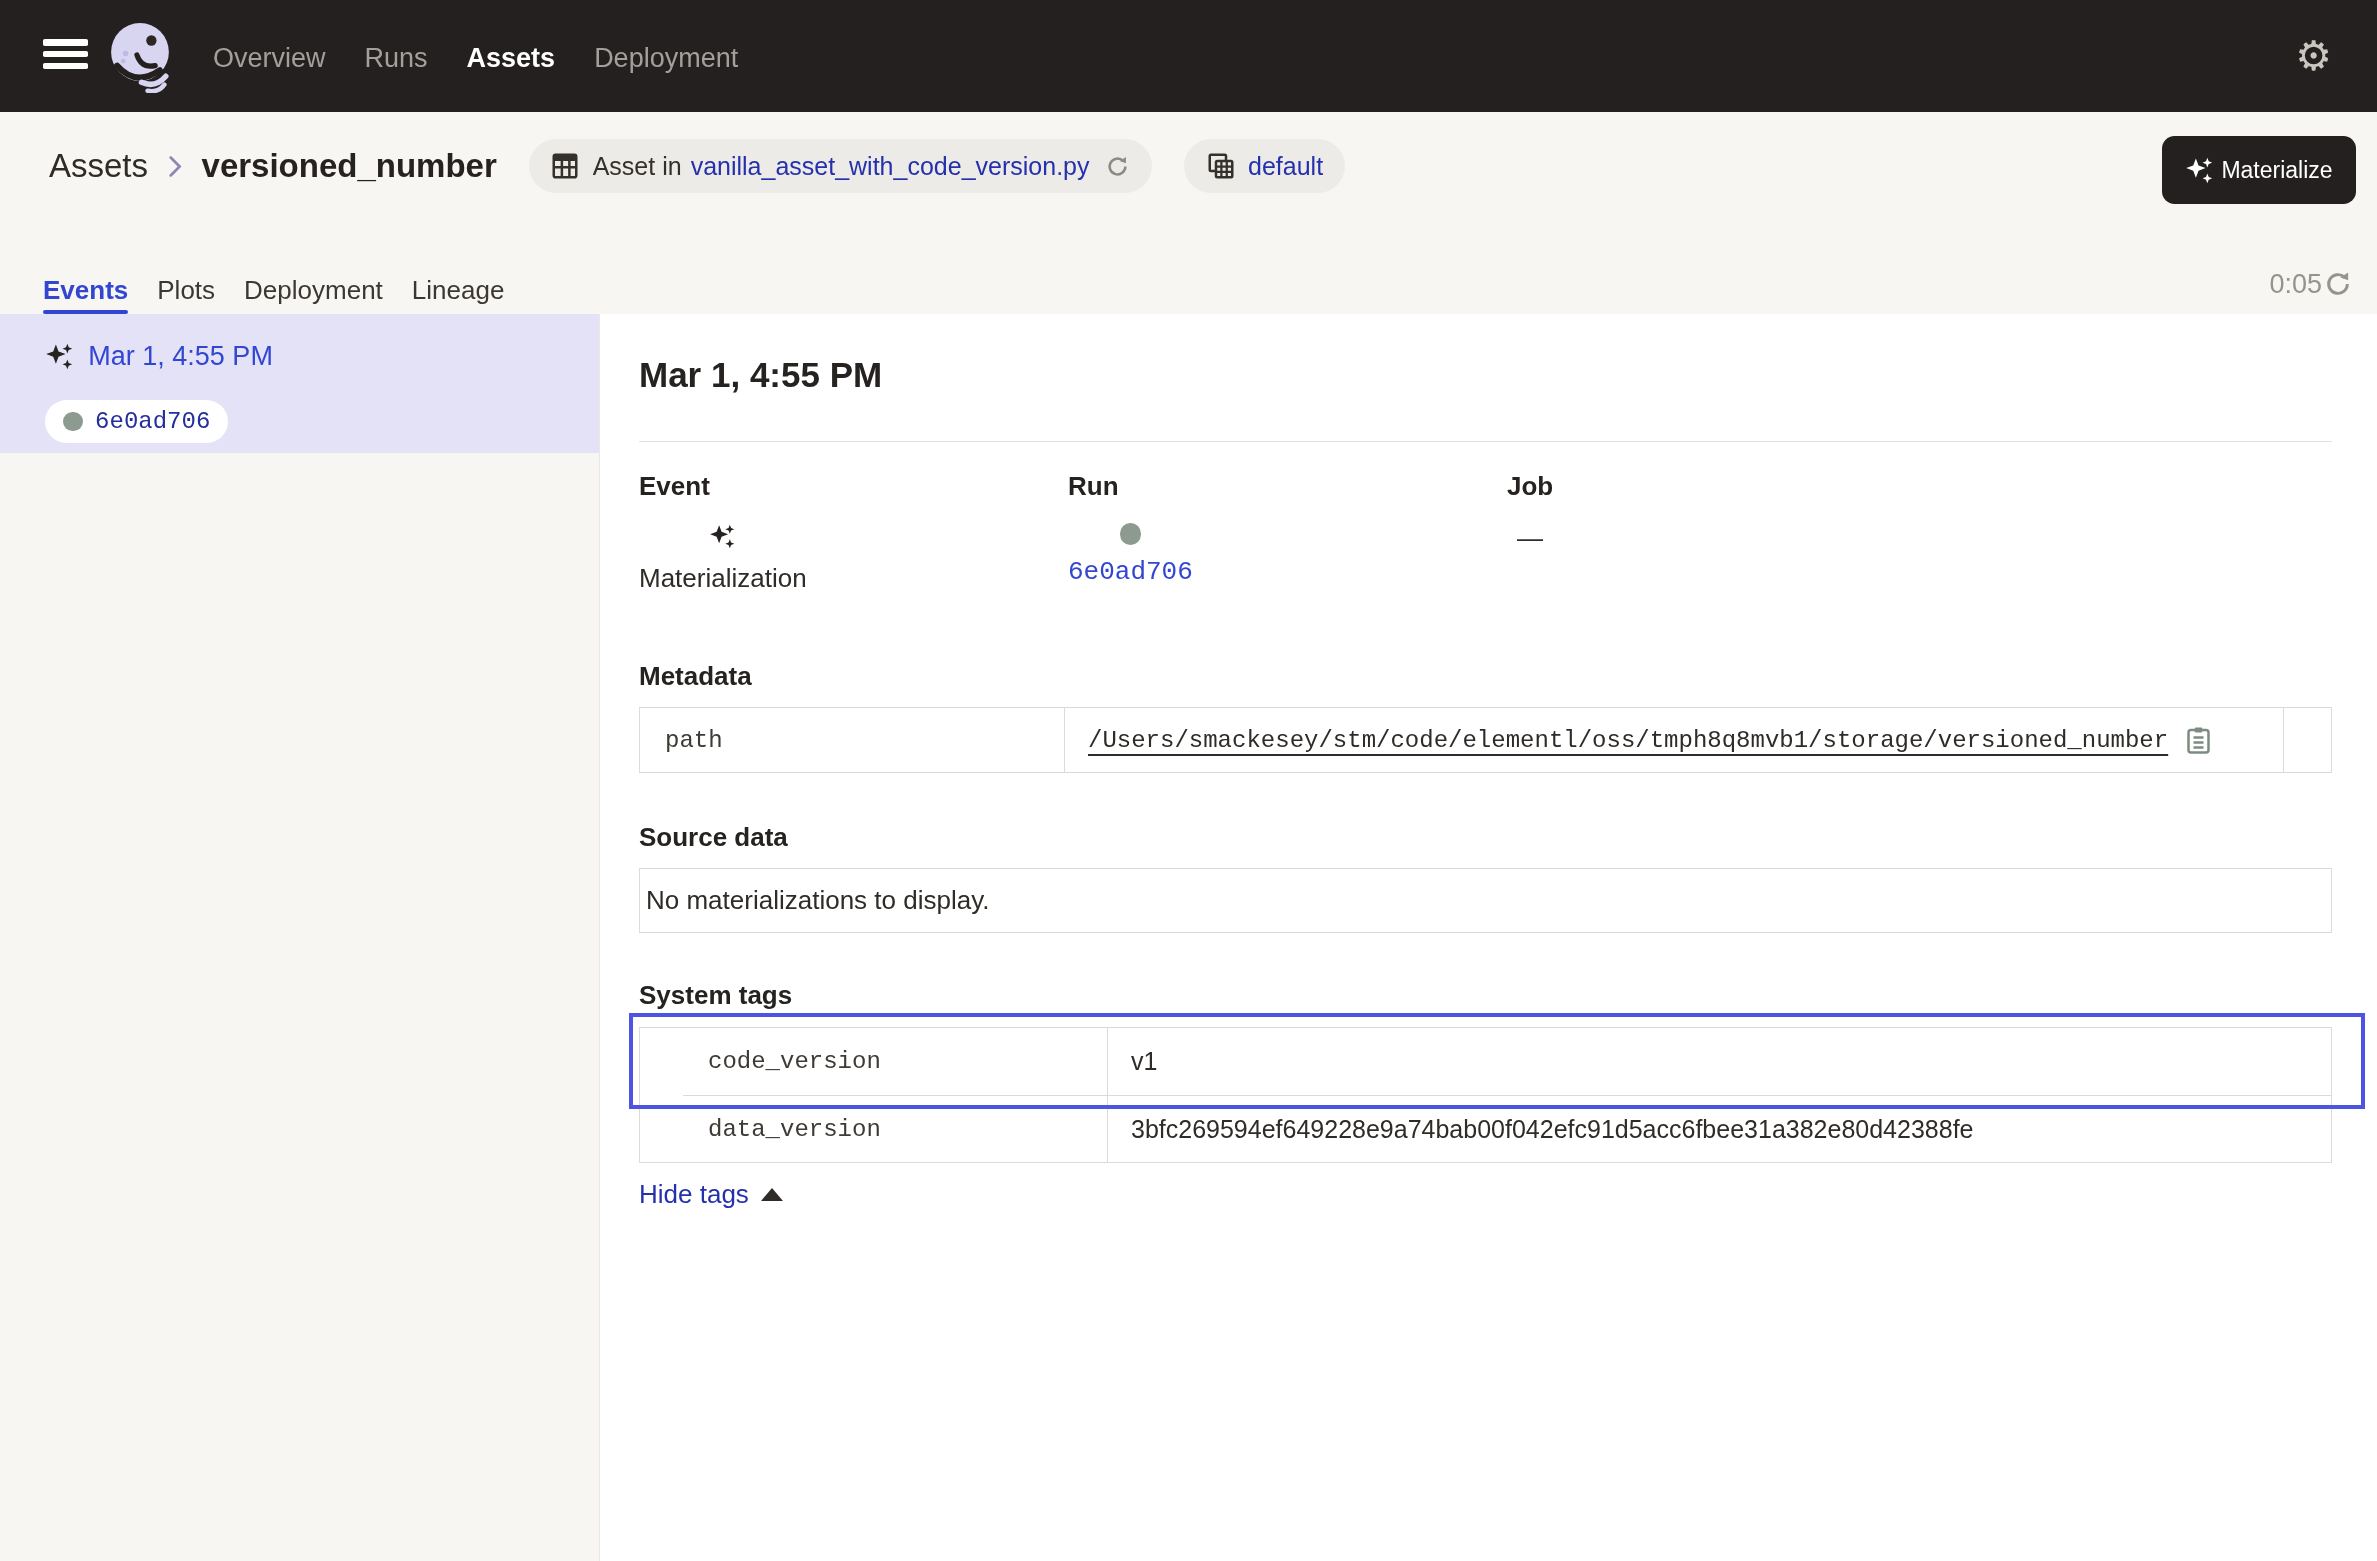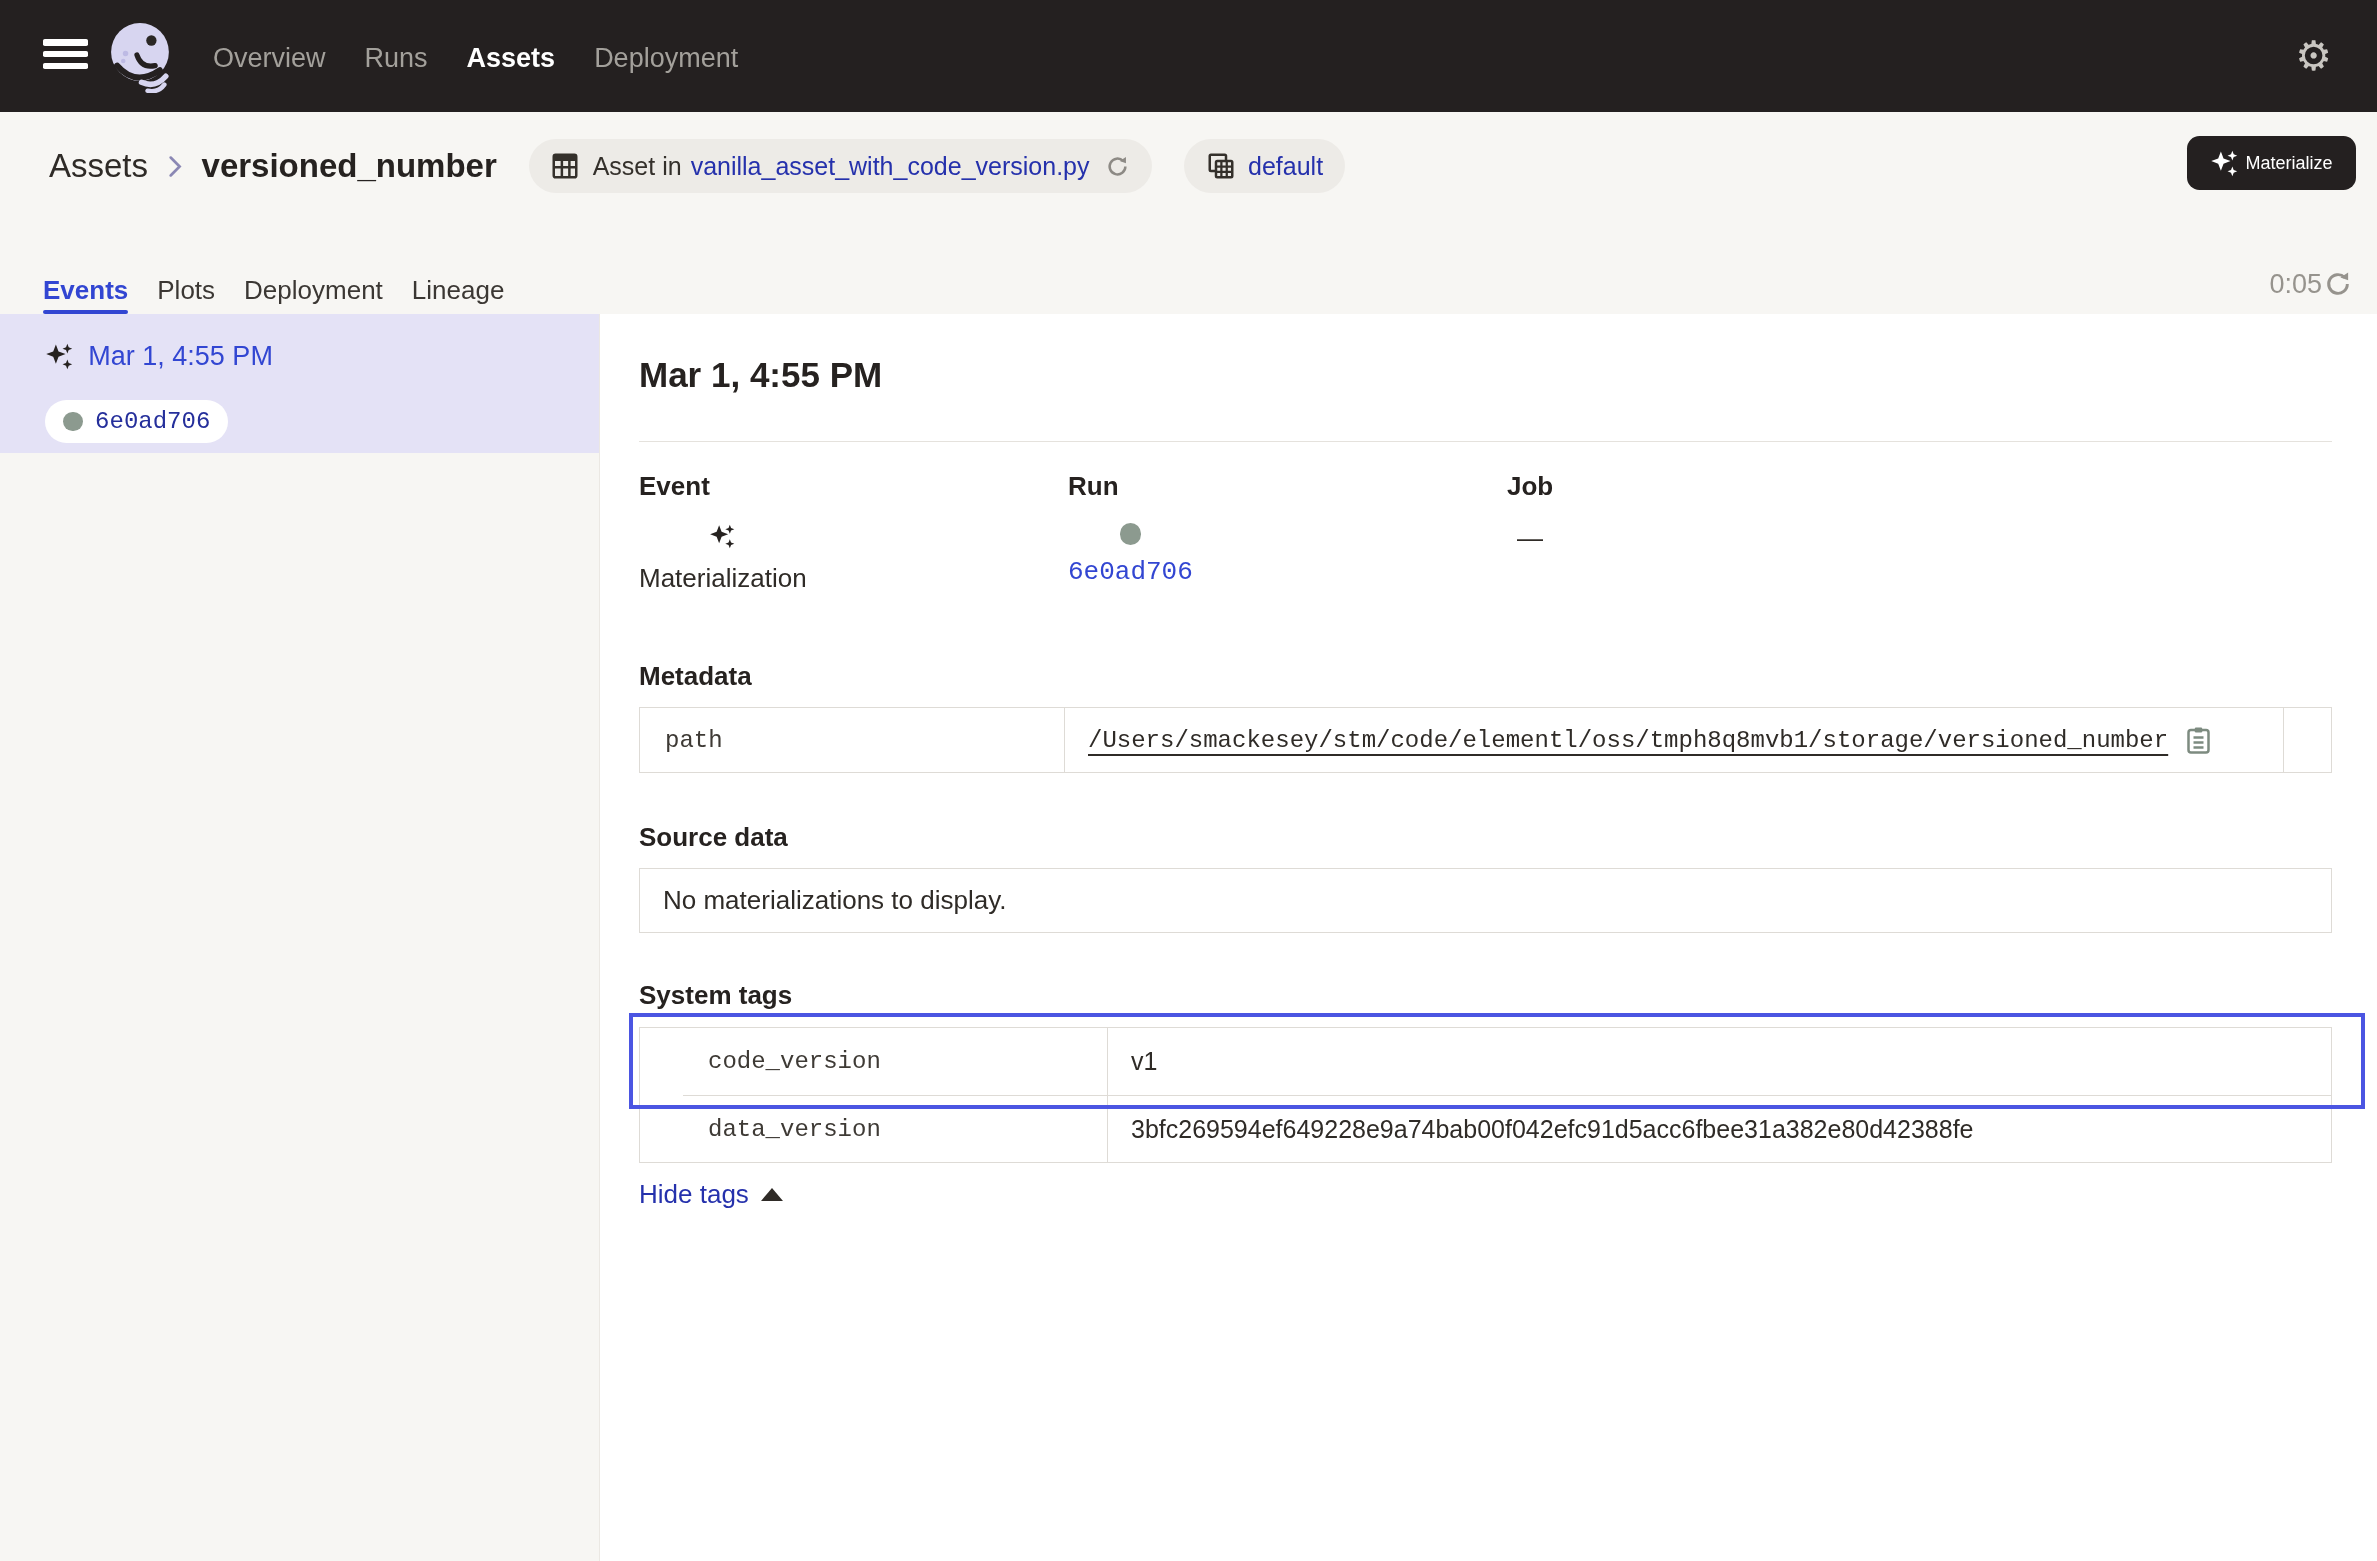--- a/index.html
+++ b/index.html
@@ -31,21 +31,21 @@
   .breadcrumb-row{position:absolute;top:27px;left:49px;display:flex;align-items:center;}
   .crumb-root{font-size:33px;color:#2F2B27;cursor:pointer;}
   .crumb-sep{margin:0 19.6px;display:flex;align-items:center;}
   .crumb-current{font-size:33px;font-weight:700;color:#262220;}
   .chip{height:54px;border-radius:27px;background:var(--chip-bg,#EDEBE7);display:flex;align-items:center;font-size:25px;padding:0 21.4px;margin-left:32px;cursor:pointer;white-space:nowrap;}
   .chip .chip-prefix{color:#34302B;margin:0 9px 0 12.5px;}
   .chip .chip-link{color:var(--link-navy,#2531AC);}
   .chip .chip-label{color:var(--link-navy,#2531AC);margin-left:12.5px;}
   .chip svg{flex:none;}
   .chip .reload{margin-left:14.3px;display:flex;align-items:center;cursor:pointer;}
-  .materialize{position:absolute;top:24px;right:21.4px;height:54px;border-radius:12.5px;background:var(--navbar-bg,#242020);color:#fff;font-size:18px;display:flex;align-items:center;padding:0 23px;gap:7px;cursor:pointer;}
+  .materialize{position:absolute;top:24px;right:21.4px;height:68px;border-radius:12.5px;background:var(--navbar-bg,#242020);color:#fff;font-size:23px;display:flex;align-items:center;padding:0 23px;gap:7px;cursor:pointer;}
   .tabs{position:absolute;left:43px;bottom:0;display:flex;gap:29px;font-size:26px;}
   .tab{padding-bottom:8px;color:#3B3733;cursor:pointer;position:relative;}
   .tab.active{color:var(--accent-blue,#3246D2);font-weight:700;}
   .tab.active::after{content:"";position:absolute;left:0;right:0;bottom:0;height:4.5px;background:var(--accent-blue,#3246D2);border-radius:2.7px;}
   .countdown{position:absolute;right:23px;bottom:14.3px;display:flex;align-items:flex-end;gap:0;color:#96938D;font-size:27px;}
   .countdown svg{cursor:pointer;}
 
   
   .sidebar{position:absolute;top:314px;left:0;width:600px;bottom:0;background:var(--page-bg,#F7F6F3);border-right:0.9px solid #EBE8E3;box-sizing:border-box;}
   .event-item{height:139px;background:var(--selected-bg,#E4E2F6);position:relative;cursor:pointer;}
@@ -73,21 +73,21 @@
   .kv-row{display:flex;align-items:center;box-sizing:border-box;}
   .t-metadata .kv-row{height:64px;}
   .t-tags .kv-row{height:67px;}
   .kv-row + .kv-row{border-top:0.9px solid var(--border,#DEDBD6);}
   .kv-key{width:425px;flex:none;align-self:stretch;display:flex;align-items:center;padding-left:25px;box-sizing:border-box;border-right:0.9px solid var(--border,#DEDBD6);font-size:24px;color:#3E3A35;}
   .kv-value{flex:1;padding-left:23px;display:flex;align-items:center;font-size:25px;color:#2F2B27;}
   .kv-sliver{width:47px;flex:none;align-self:stretch;border-left:0.9px solid var(--border,#DEDBD6);}
   .path-link{font-size:24px;color:#2F2B27;text-decoration:underline;text-underline-offset:7.1px;cursor:pointer;}
   .copy-btn{margin-left:16px;display:flex;align-items:center;cursor:pointer;}
 
-  .source-box{position:absolute;left:39px;top:554px;width:1693px;height:65px;border:0.9px solid var(--border,#DEDBD6);background:#fff;box-sizing:border-box;display:flex;align-items:center;padding-left:23px;font-size:26px;color:#2F2B27;}
+  .source-box{position:absolute;left:39px;top:554px;width:1693px;height:65px;border:0.9px solid var(--border,#DEDBD6);background:#fff;box-sizing:border-box;display:flex;align-items:center;padding-left:6px;font-size:26px;color:#2F2B27;}
 
   .highlight-rect{position:absolute;left:29px;top:699px;width:1736px;height:96px;border:4.5px solid var(--highlight-border,#4B55E2);box-sizing:border-box;pointer-events:none;}
 
   .hide-tags{position:absolute;left:39px;top:865px;display:flex;align-items:center;gap:12.5px;font-size:26px;color:var(--link-navy,#2531AC);cursor:pointer;}
   .tri-up{width:0;height:0;border-left:11.6px solid transparent;border-right:11.6px solid transparent;border-bottom:13.4px solid #2F2B27;}
 
   svg{display:block;}
 </style>
 </head>
 <body>

